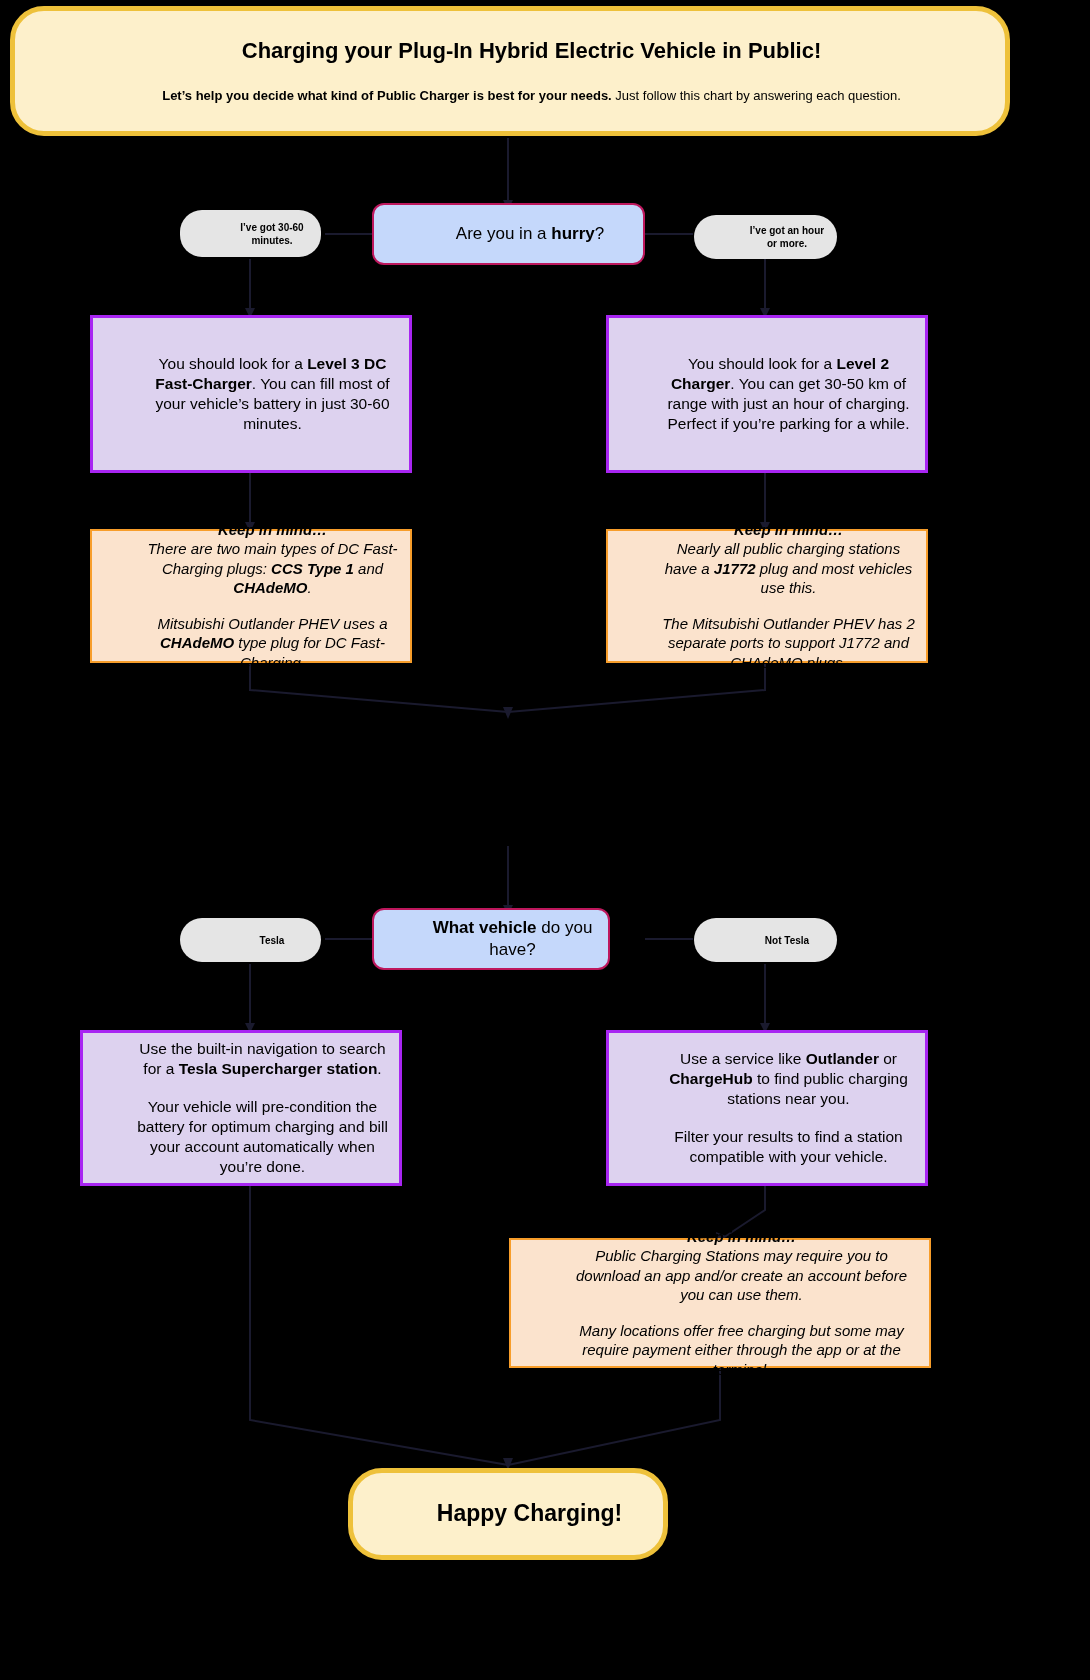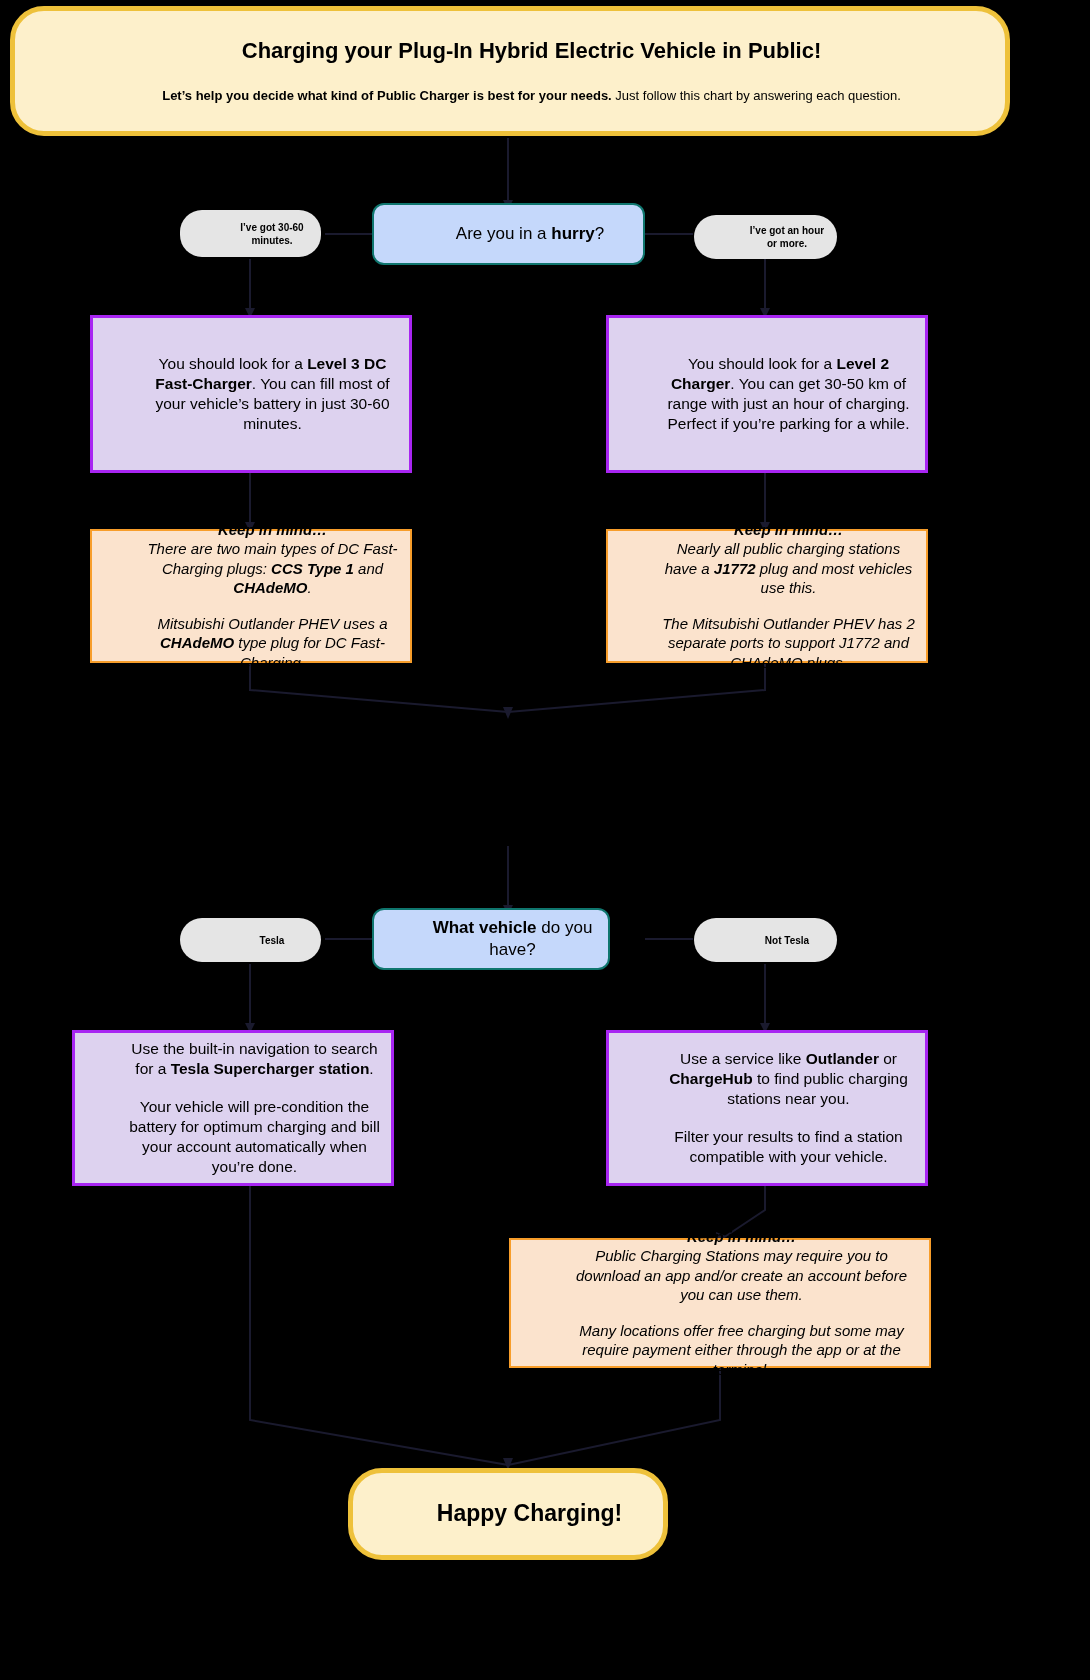--- a/index.html
+++ b/index.html
@@ -47,21 +47,21 @@
   }
   .banner .sub {
     font-size: 13px;
   }
   .banner .sub b { font-weight: bold; }
   .banner.single .title { margin-bottom: 0; font-size: 23px; }
 
   
   .decision {
     background: #c5d8fb;
-    border: 2px solid #0f766e;
+    border: 2px solid #be185d;
     border-radius: 12px;
     font-size: 17px;
   }
   .decision b { font-weight: bold; }
 
   
   .answer {
     background: #e5e5e5;
     border-radius: 22px;
     font-size: 10px;
@@ -206,21 +206,21 @@
   </div>
 
   <div class="node answer" style="left:180px; top:918px; width:141px; height:44px;">
     <div class="inner">Tesla</div>
   </div>
 
   <div class="node answer" style="left:694px; top:918px; width:143px; height:44px;">
     <div class="inner">Not Tesla</div>
   </div>
 
-  <div class="node advice" style="left:72px; top:1030px; width:322px; height:156px;">
+  <div class="node advice" style="left:80px; top:1030px; width:322px; height:156px;">
     <div class="inner">
       <p><span>Use the built-in navigation to search for a </span><b>Tesla Supercharger station</b><span>.</span></p>
       <p>Your vehicle will pre-condition the battery for optimum charging and bill your account automatically when you’re done.</p>
     </div>
   </div>
 
   <div class="node advice" style="left:606px; top:1030px; width:322px; height:156px;">
     <div class="inner">
       <p><span>Use a service like </span><b>Outlander</b><span> or </span><b>ChargeHub</b><span> to find public charging stations near you.</span></p>
       <p>Filter your results to find a station compatible with your vehicle.</p>

